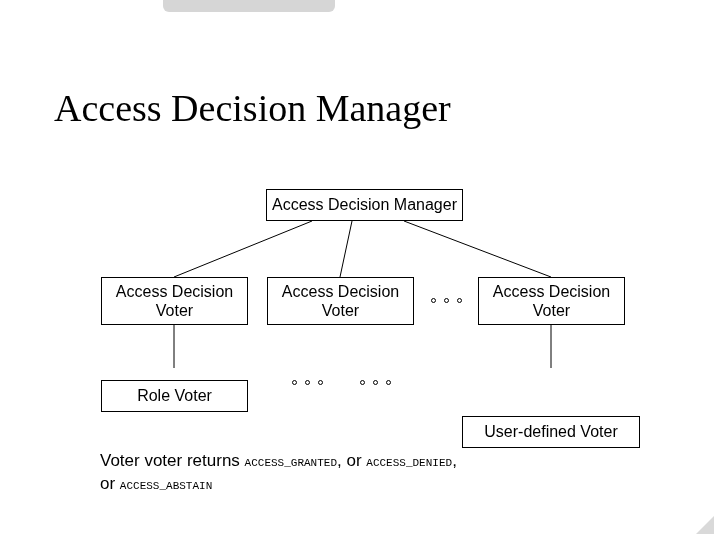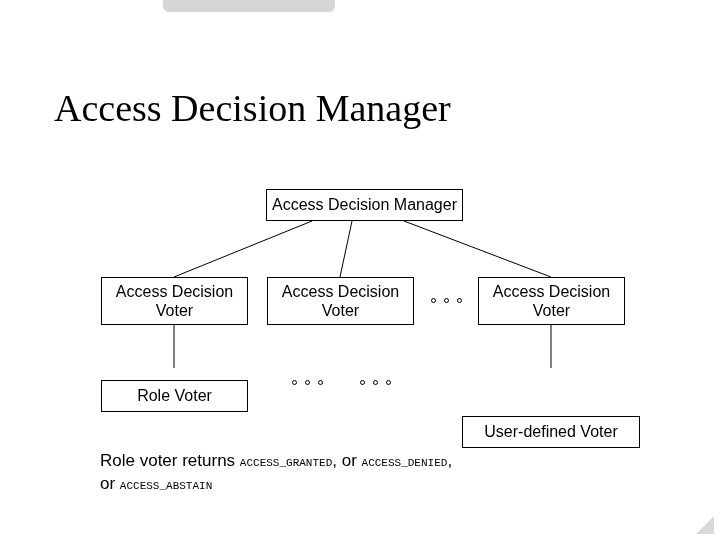--- a/index.html
+++ b/index.html
@@ -139,17 +139,17 @@
 
   <line x1="312" y1="221" x2="174" y2="277" stroke="#000" stroke-width="1"></line>
   <line x1="352" y1="221" x2="340" y2="277" stroke="#000" stroke-width="1"></line>
   <line x1="404" y1="221" x2="551" y2="277" stroke="#000" stroke-width="1"></line>
 
   <line x1="174" y1="325" x2="174" y2="368" stroke="#000" stroke-width="1"></line>
   <line x1="551" y1="325" x2="551" y2="368" stroke="#000" stroke-width="1"></line>
 </svg>
 
 <div class="caption">
-  <span>Role voter returns </span><code>ACCESS_GRANTED</code><span>, or </span><code>ACCESS_DENIED</code><span style="white-space:pre-line;">,
+  <span>Voter voter returns </span><code>ACCESS_GRANTED</code><span>, or </span><code>ACCESS_DENIED</code><span style="white-space:pre-line;">,
 or </span><code>ACCESS_ABSTAIN</code>
 </div>
 
 <div class="corner"></div>
 
 </body></html>

